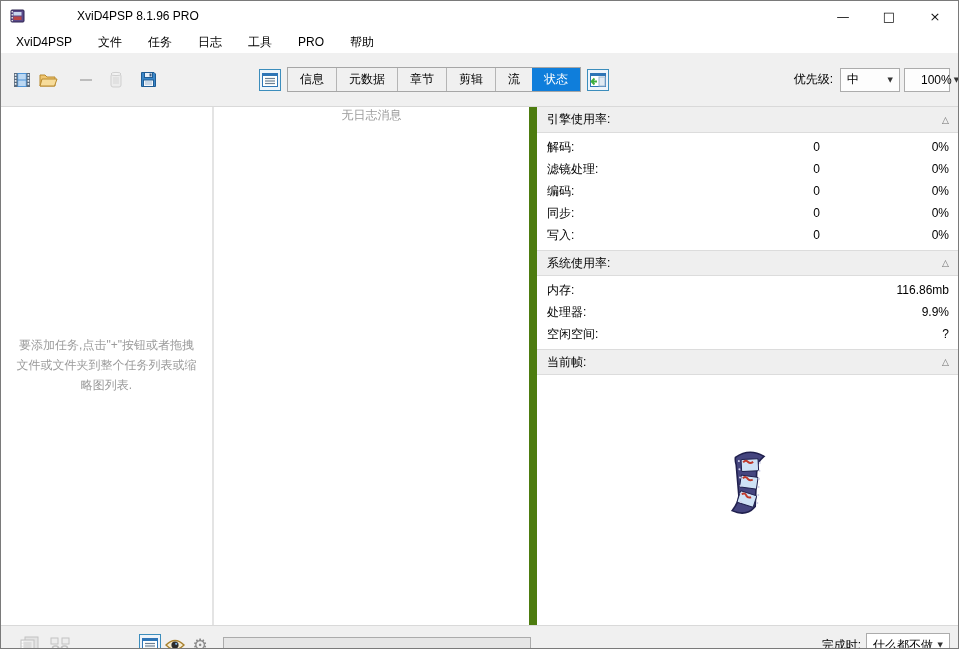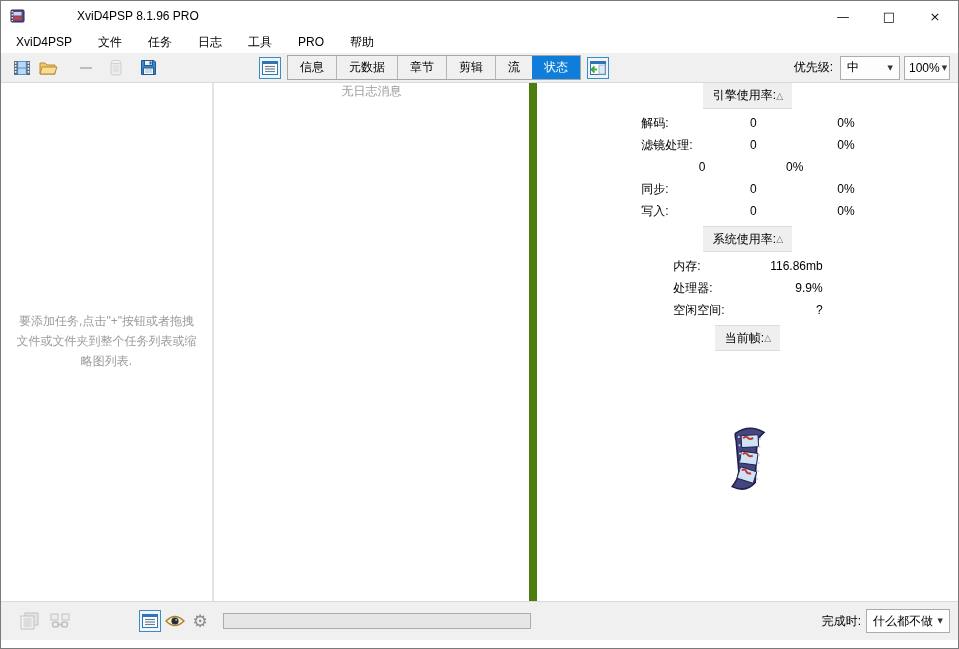--- a/index.html
+++ b/index.html
@@ -12,21 +12,21 @@
   .app-icon { width:16px; height:16px; margin:0 6px 0 9px; flex:none; }
   .title-text { font-size:12px; }
   .win-controls { margin-left:auto; display:flex; height:100%; }
   .win-btn { width:46px; height:100%; border:none; background:transparent; font-size:13px; font-family:"DejaVu Sans",sans-serif; color:#111; display:flex; align-items:center; justify-content:center; cursor:default; }
 
   
   .menubar { height:22px; display:flex; align-items:center; padding-left:2px; background:#fff; }
   .menu-item { padding:3px 13px; cursor:default; }
 
   
-  .toolbar { height:30px; background:#f0f0f0; border-bottom:1px solid #d9d9d9; display:flex; align-items:center; position:relative; }
+  .toolbar { height:54px; background:#f0f0f0; border-bottom:1px solid #d9d9d9; display:flex; align-items:center; position:relative; }
   .tb-icon { width:22px; height:22px; display:flex; align-items:center; justify-content:center; border:1px solid transparent; background:transparent; cursor:default; }
   .tb-icon.framed { border:1px solid #3c8dbc; background:#eef4fa; }
   .minus-glyph { width:12px; height:2px; background:#bdbdbd; }
 
   .tabgroup { display:flex; height:25px; border:1px solid #a6a6a6; background:#f0f0f0; margin-left:6px; }
   .tab { height:100%; display:flex; align-items:center; justify-content:center; border:none; background:transparent; font-size:12px; color:#000; cursor:default; border-left:1px solid #b5b5b5; padding:0 12px; }
   .tab:first-child { border-left:none; }
   .tab.active { background:#0f7edb; color:#fff; border-left:none; }
 
   .tb-right { margin-left:auto; display:flex; align-items:center; padding-right:8px; gap:4px; }
@@ -34,27 +34,27 @@
   .combo { height:24px; background:#fdfdfd; border:1px solid #acacac; display:flex; align-items:center; justify-content:space-between; padding:0 6px; cursor:default; }
   .combo .caret { font-size:7px; color:#333; margin-left:8px; font-family:"DejaVu Sans",sans-serif; }
 
   
   .main { display:flex; height:518px; background:#fff; }
   .task-panel { width:213px; border-right:2px solid #e4e4e4; display:flex; align-items:center; justify-content:center; }
   .task-placeholder { width:186px; text-align:center; color:#9b9b9b; line-height:1.65; }
   .log-panel { flex:1; border-right:8px solid #4d7c0f; display:flex; justify-content:center; }
   .log-placeholder { color:#9b9b9b; }
 
-  .status-panel { width:421px; display:flex; flex-direction:column;align-items:center; }
+  .status-panel { width:421px; display:flex; flex-direction:column; }
   .sec-header { height:26px; flex:none; background:#efefef; border-top:1px solid #dcdcdc; border-bottom:1px solid #dcdcdc; display:flex; align-items:center; padding:0 9px 0 10px; cursor:default; }
   .sec-header:first-child { border-top:none; }
   .sec-title { flex:1; }
   .sec-arrow { font-size:9px; color:#6e6e6e; font-family:"DejaVu Sans",sans-serif; }
   .sec-rows { padding:3px 0 4px 0; }
-  .srow { height:22px; display:flex; align-items:center; padding:0 9px 0 10px; }
+  .srow { height:22px; display:flex; align-items:center; padding:0 9px 0 10px;gap:31px; }
   .srow .lbl { flex:1; }
   .srow .val { width:64px; text-align:right; }
   .srow .pct { width:98px; text-align:right; }
   .frame-area { flex:1; display:flex; justify-content:center; }
   .film-clip { margin-top:72px; }
 
   
   .bottombar { height:39px; background:#f0f0f0; border-top:1px solid #d9d9d9; display:flex; align-items:center; position:relative; }
   .bb-gear { font-size:17px; color:#8a8a8a; font-family:"DejaVu Sans",sans-serif; line-height:1; }
   .progress { position:absolute; left:222px; top:11px; width:308px; height:16px; border:1px solid #ababab; background:#e6e6e6; }
@@ -166,21 +166,21 @@
         <path d="M7 8.5 L2.5 8.5 M4.5 5.5 L1.5 8.5 L4.5 11.5" stroke="#3fae3f" stroke-width="1.8" fill="none"></path>
       </svg>
     </button>
 
     <div class="tb-right">
       <span class="tb-label">优先级:</span>
       <div class="combo" style="width:60px">
         <span>中</span>
         <span class="caret">▼</span>
       </div>
-      <div class="combo" style="width:46px; padding:0 4px">
+      <div class="combo" style="width:46px; padding:0 16px">
         <span>100%</span>
         <span class="caret" style="margin-left:2px">▼</span>
       </div>
     </div>
   </div>
 
   <div class="main">
 
     <div class="task-panel">
       <div class="task-placeholder">要添加任务,点击"+"按钮或者拖拽文件或文件夹到整个任务列表或缩略图列表.</div>
@@ -201,20 +201,21 @@
           <span class="lbl">解码:</span>
           <span class="val">0</span>
           <span class="pct">0%</span>
         </div>
         <div class="srow">
           <span class="lbl">滤镜处理:</span>
           <span class="val">0</span>
           <span class="pct">0%</span>
         </div>
         <div class="srow">
+          <span class="lbl">编码:</span>
           <span class="val">0</span>
           <span class="pct">0%</span>
         </div>
         <div class="srow">
           <span class="lbl">同步:</span>
           <span class="val">0</span>
           <span class="pct">0%</span>
         </div>
         <div class="srow">
           <span class="lbl">写入:</span>

